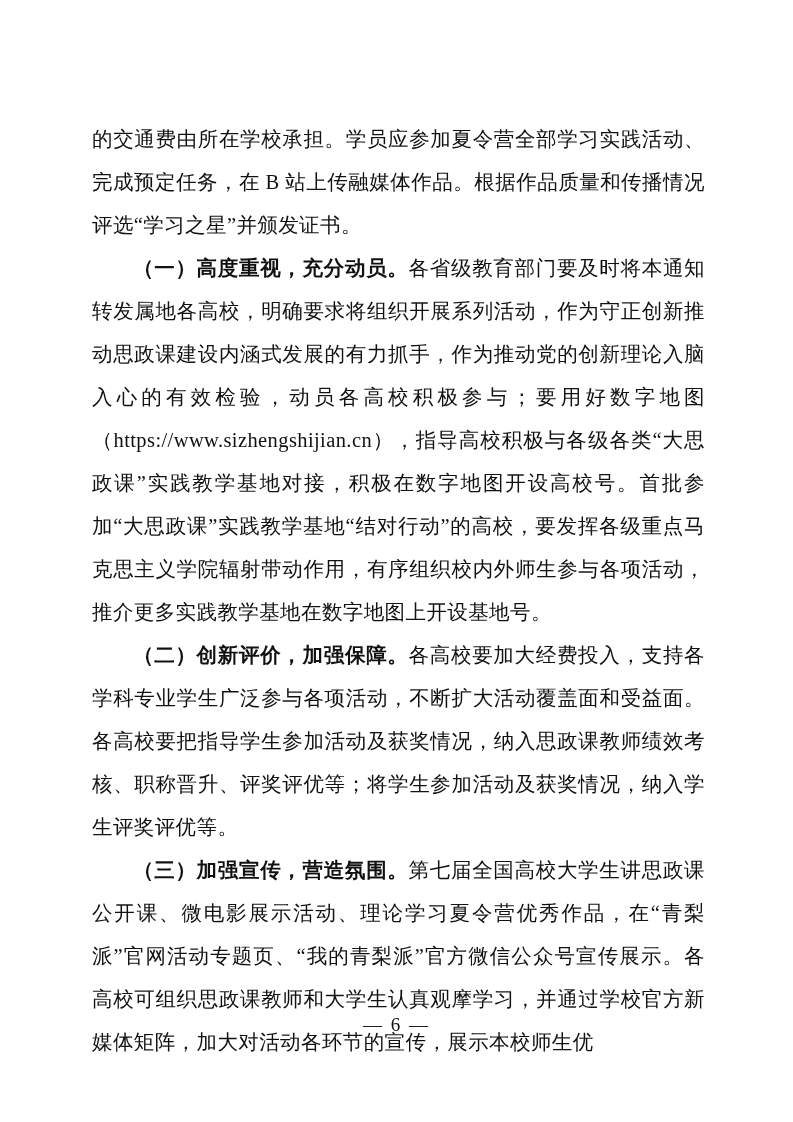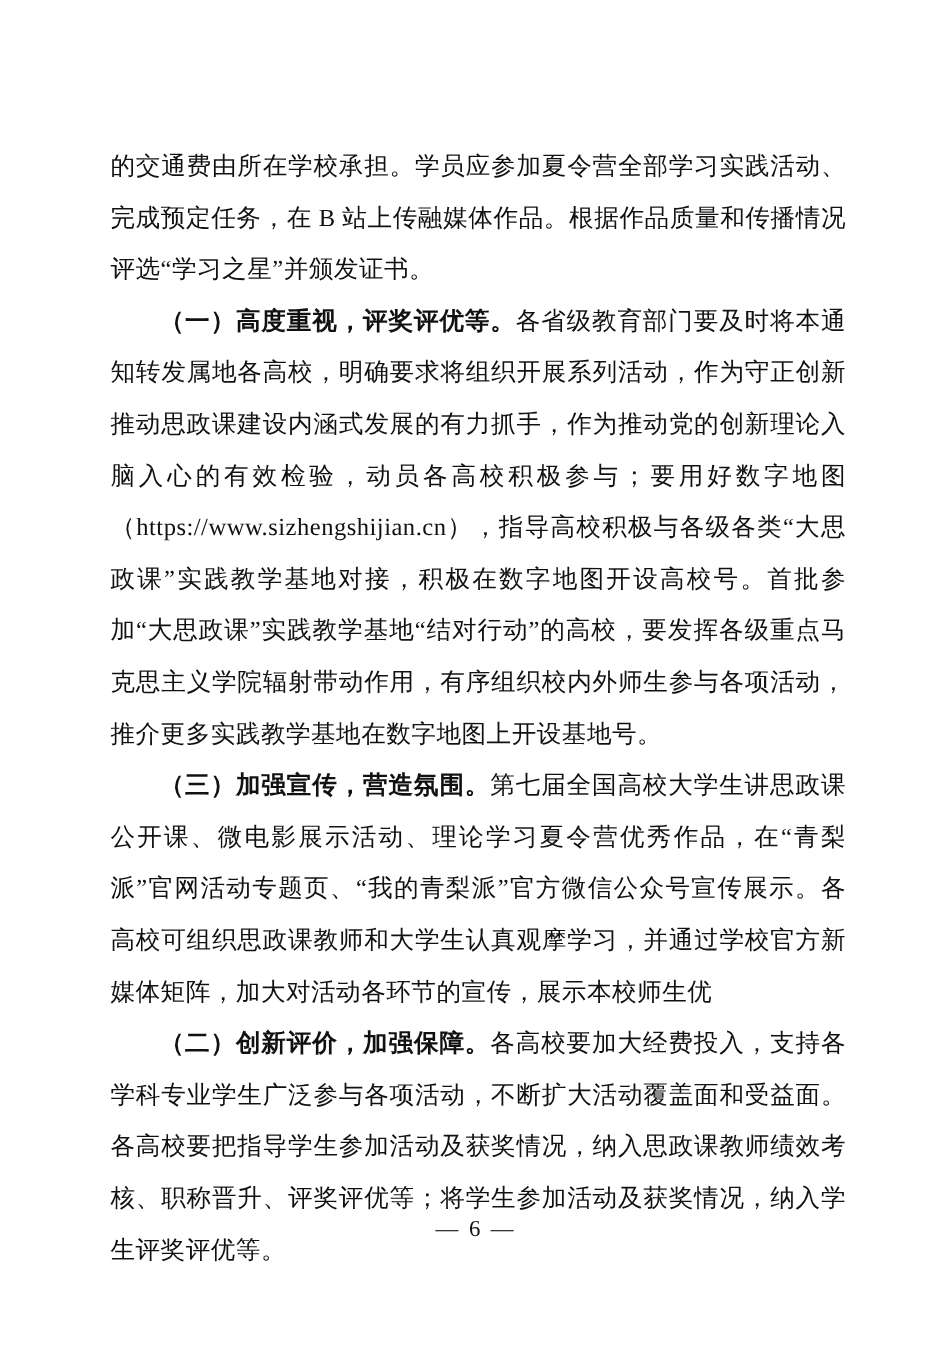--- a/index.html
+++ b/index.html
@@ -62,22 +62,22 @@
 </style>
 </head>
 <body>
 
 <div class="page">
   <div class="doc-body">
 
     <p class="para para-cont">的交通费由所在学校承担。学员应参加夏令营全部学习实践活动、完成预定任务，在 B 站上传融媒体作品。根据作品质量和传播情况评选“学习之星”并颁发证书。</p>
 
 
-    <p class="para"><span class="bold">（一）高度重视，评奖评优等。</span><span>各省级教育部门要及时将本通知转发属地各高校，明确要求将组织开展系列活动，作为守正创新推动思政课建设内涵式发展的有力抓手，作为推动党的创新理论入脑入心的有效检验，动员各高校积极参与；要用好数字地图（https://www.sizhengshijian.cn），指导高校积极与各级各类“大思政课”实践教学基地对接，积极在数字地图开设高校号。首批参加“大思政课”实践教学基地“结对行动”的高校，要发挥各级重点马克思主义学院辐射带动作用，有序组织校内外师生参与各项活动，推介更多实践教学基地在数字地图上开设基地号。</span></p>
+    <p class="para"><span class="bold">（一）高度重视，充分动员。</span><span>各省级教育部门要及时将本通知转发属地各高校，明确要求将组织开展系列活动，作为守正创新推动思政课建设内涵式发展的有力抓手，作为推动党的创新理论入脑入心的有效检验，动员各高校积极参与；要用好数字地图（https://www.sizhengshijian.cn），指导高校积极与各级各类“大思政课”实践教学基地对接，积极在数字地图开设高校号。首批参加“大思政课”实践教学基地“结对行动”的高校，要发挥各级重点马克思主义学院辐射带动作用，有序组织校内外师生参与各项活动，推介更多实践教学基地在数字地图上开设基地号。</span></p>
+
+    <p class="para"><span class="bold">（二）创新评价，加强保障。</span><span>各高校要加大经费投入，支持各学科专业学生广泛参与各项活动，不断扩大活动覆盖面和受益面。各高校要把指导学生参加活动及获奖情况，纳入思政课教师绩效考核、职称晋升、评奖评优等；将学生参加活动及获奖情况，纳入学生评奖评优等。</span></p>
 
     <p class="para"><span class="bold">（三）加强宣传，营造氛围。</span><span>第七届全国高校大学生讲思政课公开课、微电影展示活动、理论学习夏令营优秀作品，在“青梨派”官网活动专题页、“我的青梨派”官方微信公众号宣传展示。各高校可组织思政课教师和大学生认真观摩学习，并通过学校官方新媒体矩阵，加大对活动各环节的宣传，展示本校师生优</span></p>
-
-    <p class="para"><span class="bold">（二）创新评价，加强保障。</span><span>各高校要加大经费投入，支持各学科专业学生广泛参与各项活动，不断扩大活动覆盖面和受益面。各高校要把指导学生参加活动及获奖情况，纳入思政课教师绩效考核、职称晋升、评奖评优等；将学生参加活动及获奖情况，纳入学生评奖评优等。</span></p>
 
   </div>
 </div>
 
 <div class="footer">— 6 —</div>
 
 </body></html>

